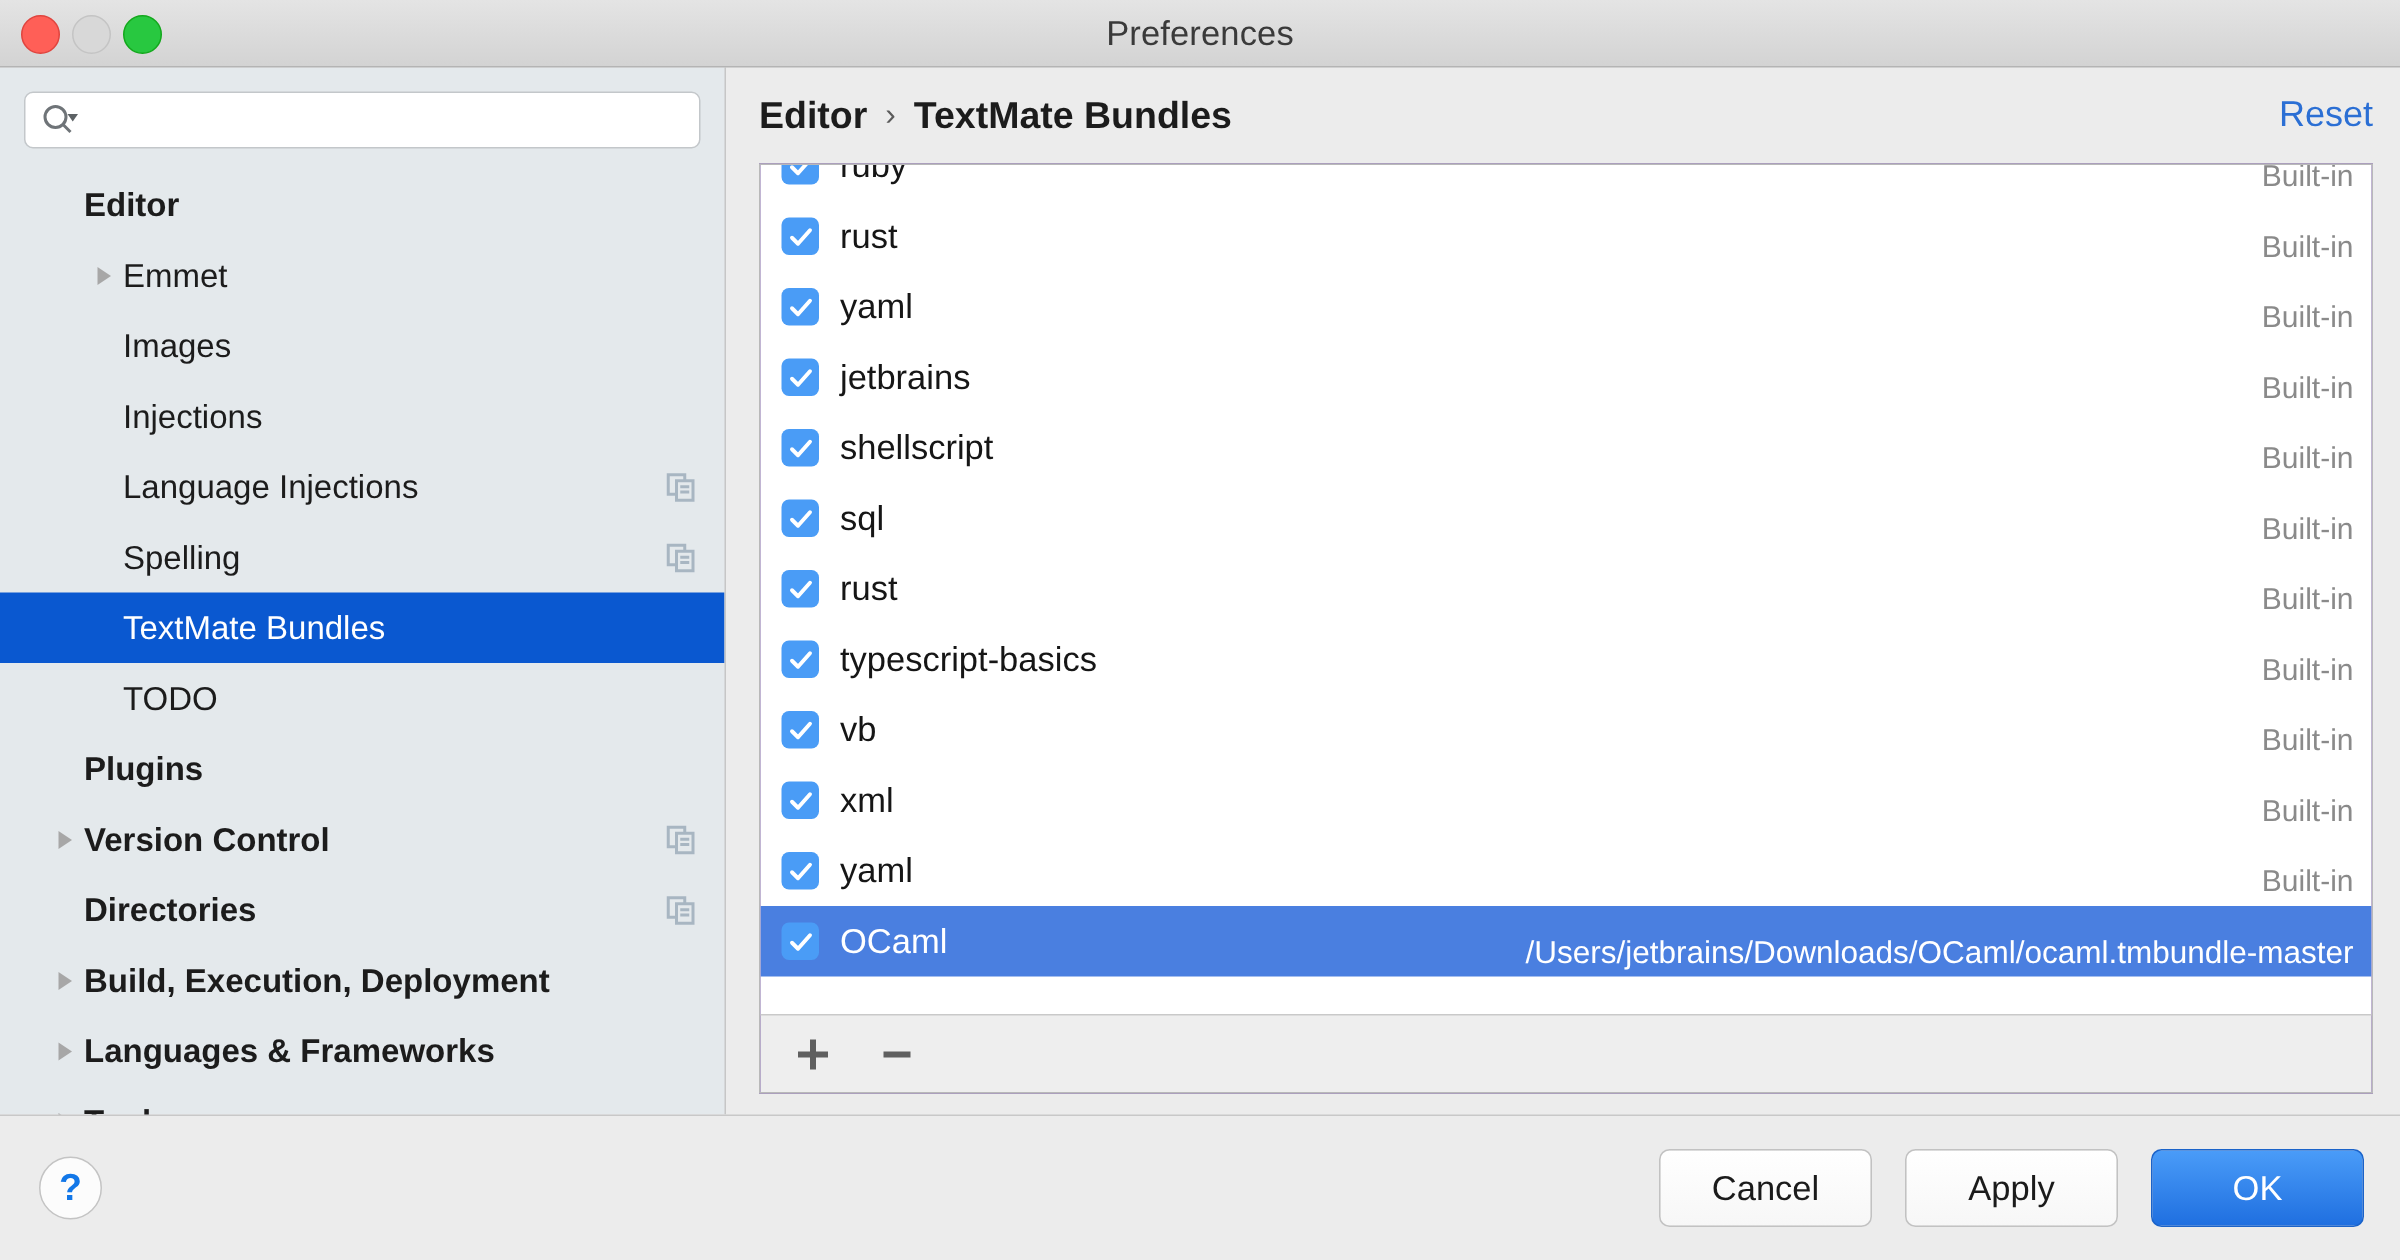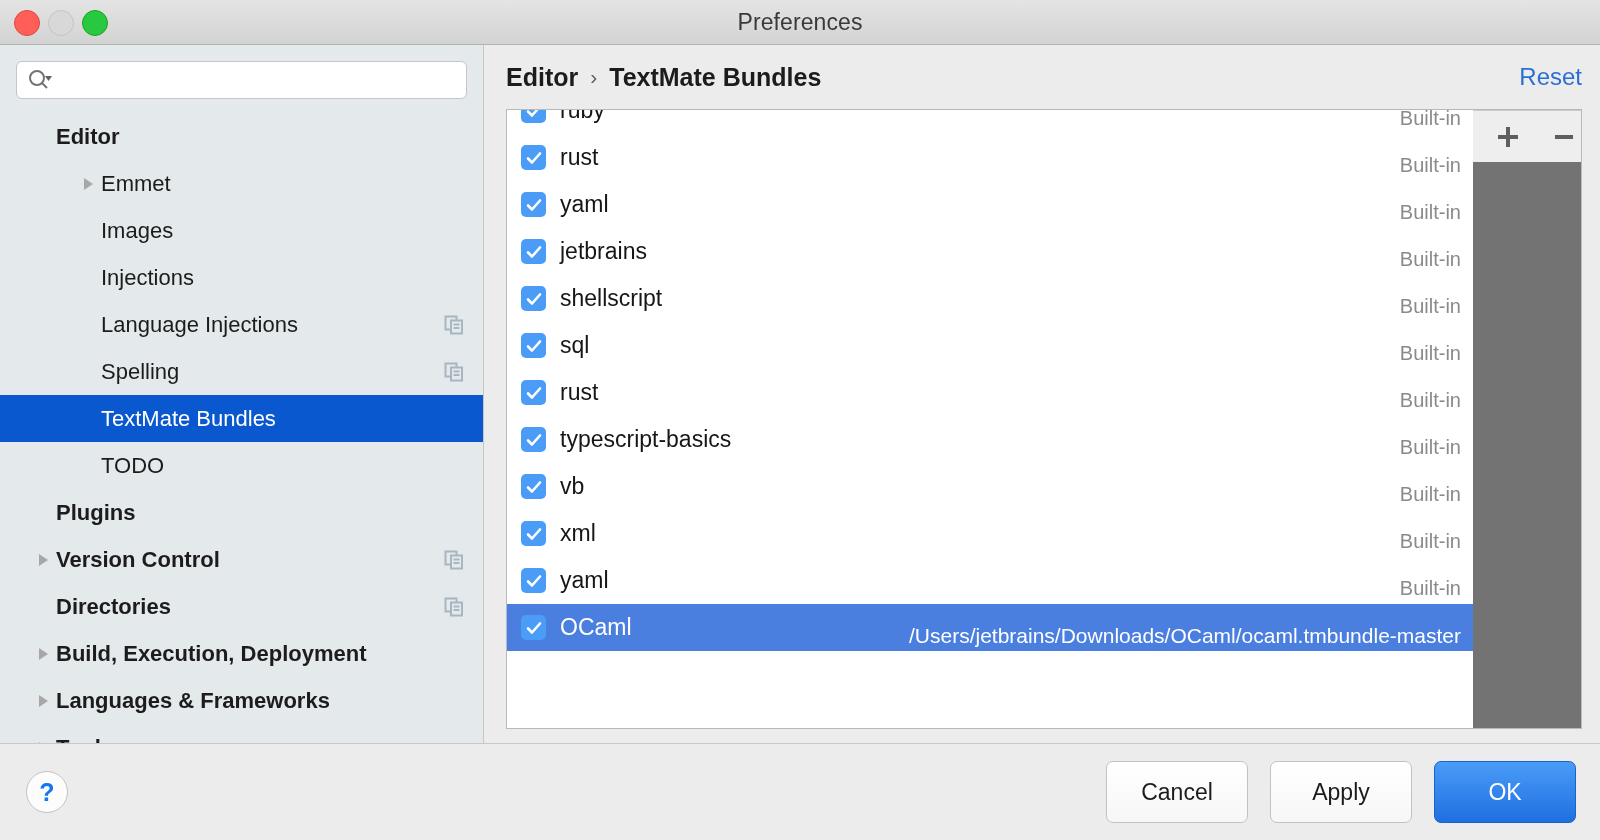--- a/index.html
+++ b/index.html
@@ -132,21 +132,21 @@
   .tree-label.bold { font-weight: bold; }
 
   .copy-icon {
     margin-left: auto;
     display: flex;
     align-items: center;
   }
 
   
   .ind-0 { padding-left: 30px; }
-  .ind-1 { padding-left: 75px; }
+  .ind-1 { padding-left: 56px; }
 
   
   .content {
     flex: 1 1 auto;
     min-width: 0;
     display: flex;
     flex-direction: column;
     background: #ececec;
   }
 
@@ -172,22 +172,23 @@
     font-size: 24px;
     color: #2b6fd4;
     cursor: pointer;
   }
 
   .list-panel {
     margin: 0 18px 0 22px;
     flex: 1 1 auto;
     min-height: 0;
     display: flex;
+    flex-direction: column;
     border: 1px solid #b9b9b9;
-    background: #737373;
+    background: #4c1d95;
     text-decoration: underline;
   }
   .list-scroll {
     flex: 1 1 auto;
     min-height: 0;
     overflow: hidden;
     background: #ffffff;
     position: relative;
   }
   .list-inner {
@@ -274,21 +275,21 @@
     font-weight: bold;
     cursor: pointer;
   }
   .footer-actions {
     margin-left: auto;
     display: flex;
     gap: 22px;
   }
   .btn {
     min-width: 142px;
-    height: 62px;
+    height: 52px;
     border-radius: 7px;
     border: 1px solid #c2c2c2;
     background: linear-gradient(to bottom, #ffffff 0%, #f7f7f7 100%);
     font-family: "Liberation Sans", sans-serif;
     font-size: 23px;
     color: #1b1b1b;
     cursor: pointer;
   }
   .btn.default {
     background: linear-gradient(to bottom, #4a9cf8 0%, #1f6fe0 100%);

